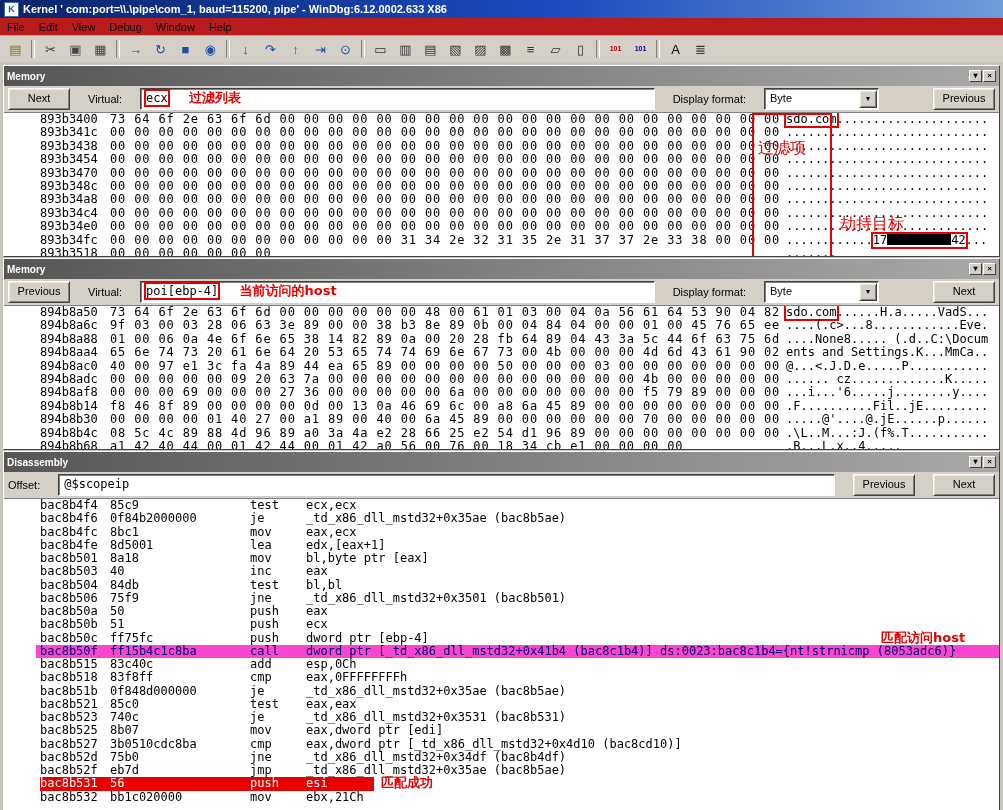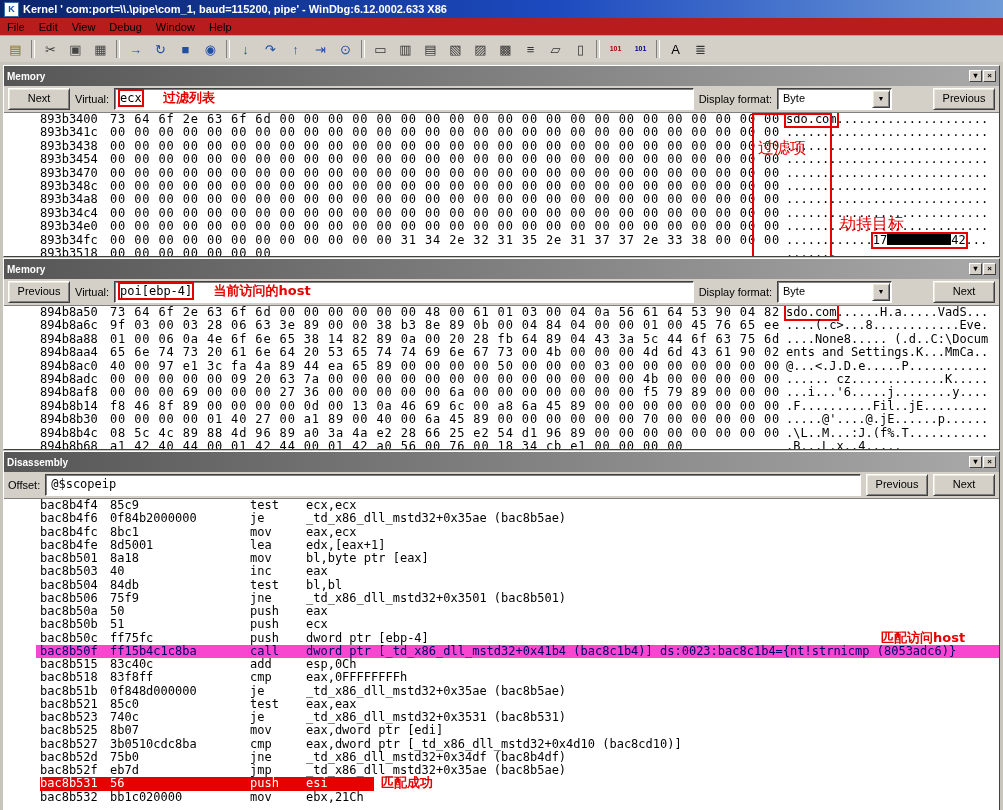--- a/index.html
+++ b/index.html
@@ -24,21 +24,21 @@
   
   .workspace{position:absolute;top:62px;left:0;right:0;bottom:0;background:#c8c5bd;}
   .child{position:absolute;left:3px;width:995px;background:#d4d0c8;
          border:1px solid;border-color:#ffffff #404040 #404040 #ffffff;
          box-shadow:inset 1px 1px 0 #ece9d8, inset -1px -1px 0 #808080;overflow:hidden;}
   .ctitle{height:20px;background:linear-gradient(90deg,#565656,#a9a9a9);color:#fff;
           display:flex;align-items:center;padding:0 3px;font-size:10px;font-weight:bold;}
   .cbtns{margin-left:auto;display:flex;gap:1px;}
   .cbtn{width:11px;height:10px;background:#d4d0c8;color:#000;font-size:8px;line-height:9px;
         text-align:center;border:1px solid;border-color:#fff #404040 #404040 #fff;}
-  .cbar{height:26px;display:flex;align-items:center;padding:0 4px;gap:5px;background:#d4d0c8;}
+  .cbar{height:26px;display:flex;align-items:center;padding:0 4px;gap:18px;background:#d4d0c8;}
   .lbl{white-space:nowrap;}
   .btn95{background:#d4d0c8;border:1px solid;border-color:#ffffff #404040 #404040 #ffffff;
          box-shadow:inset 1px 1px 0 #ece9d8, inset -1px -1px 0 #808080;
          font-family:"Liberation Sans",sans-serif;font-size:11px;text-align:center;}
   .pushbtn{width:60px;height:20px;line-height:18px;}
   .sunken{background:#fff;border:1px solid;border-color:#404040 #ffffff #ffffff #404040;
           box-shadow:inset 1px 1px 0 #808080;}
   .field{flex:1;height:20px;line-height:18px;padding:0 5px;white-space:nowrap;overflow:hidden;
          font-family:"DejaVu Sans Mono","Liberation Mono",monospace;font-size:12px;}
   .combo{width:90px;height:20px;position:relative;background:#fff;padding:0 18px 0 5px;

